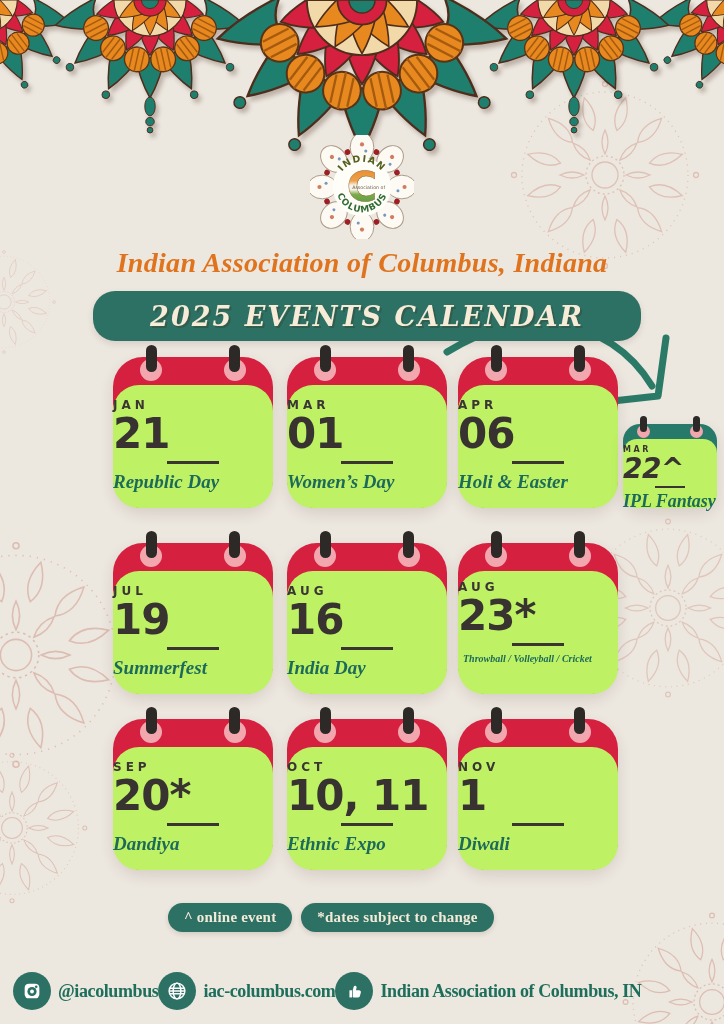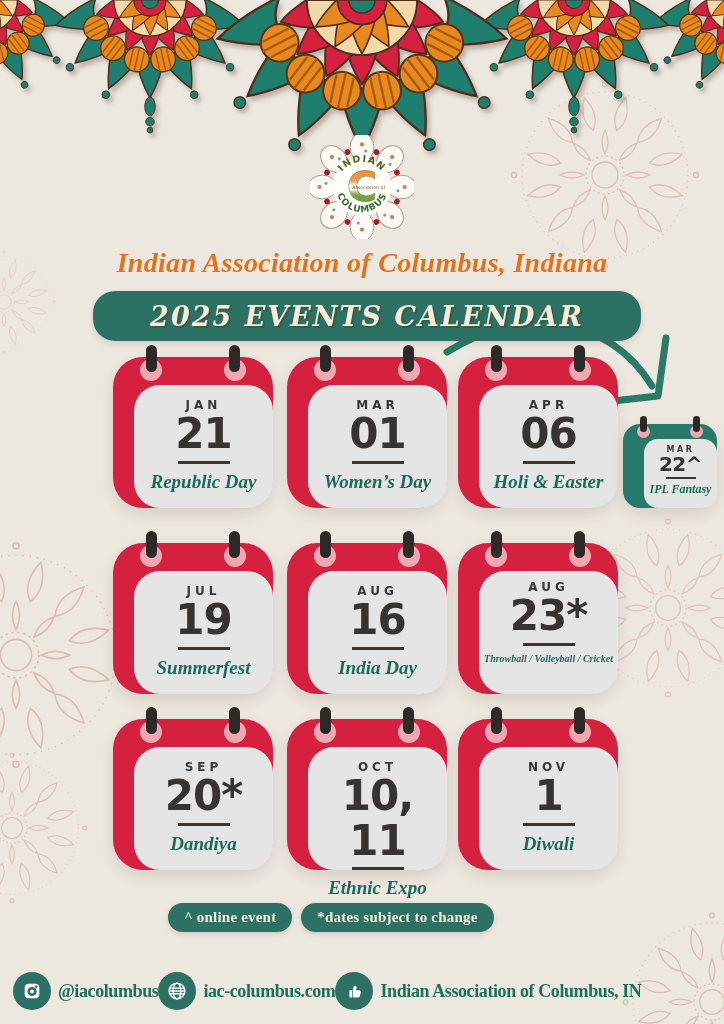--- a/index.html
+++ b/index.html
@@ -22,42 +22,42 @@
   .banner span{font:700 italic 27px "DejaVu Serif",serif;letter-spacing:2px;color:var(--banner_text,#f6ecd7);
           text-shadow:2px 2px 0 rgba(61,41,23,.28);}
 
   
   .card{position:absolute;width:160px;height:151px;border-radius:30px;background:var(--red,#d6203f);
         z-index:2;box-shadow:0 6px 14px rgba(94,64,48,.14);}
   .card .ringp{position:absolute;width:22px;height:22px;border-radius:50%;background:var(--pink,#f2a6ae);top:2px;}
   .card .ringp.l{left:calc(24% - 11px);} .card .ringp.r{right:calc(24% - 11px);}
   .card .peg{position:absolute;width:11px;height:27px;border-radius:6px;background:#2d2926;top:-12px;}
   .card .peg.l{left:calc(24% - 5.5px);} .card .peg.r{right:calc(24% - 5.5px);}
-  .card .body{position:absolute;left:0;right:0;top:28px;bottom:0;background:#e5e5e5;border-radius:26px;text-align:center;margin-left:21px;}
+  .card .body{position:absolute;left:0;right:0;top:28px;bottom:0;background:#bef264;border-radius:26px;}
   .month{margin-top:13px;font:700 12px "DejaVu Sans",sans-serif;letter-spacing:4px;color:#3b3633;}
   .date{font:700 42px/1.06 "DejaVu Sans",sans-serif;letter-spacing:-1px;color:var(--ink,#383330);}
   .rule{width:52px;height:3px;background:#3a3531;margin:4px auto 7px;}
   .ename{font:700 italic 19px/1.18 "Liberation Serif",serif;color:var(--event_teal,#1d6a5a);}
   .two-line .month{margin-top:9px;}
   .two-line .ename{font-size:10px;padding:0 5px;}
 
   .c0{left:113px;top:357px;} .c1{left:287px;top:357px;} .c2{left:458px;top:357px;}
   .c4{left:113px;top:543px;} .c5{left:287px;top:543px;} .c6{left:458px;top:543px;}
   .c7{left:113px;top:719px;} .c8{left:287px;top:719px;} .c9{left:458px;top:719px;}
 
   .card.small{left:623px;top:424px;width:94px;height:84px;border-radius:17px;background:var(--teal_bright,#27796a);}
   .card.small .ringp{width:13px;height:13px;top:1px;}
   .card.small .ringp.l{left:calc(22% - 6.5px);} .card.small .ringp.r{right:calc(22% - 6.5px);}
   .card.small .peg{width:7px;height:16px;top:-8px;border-radius:4px;}
   .card.small .peg.l{left:calc(22% - 3.5px);} .card.small .peg.r{right:calc(22% - 3.5px);}
   .card.small .body{top:15px;border-radius:14px;}
   .card.small .month{margin-top:6px;font-size:8px;letter-spacing:2.5px;}
-  .card.small .date{font-size:20px;letter-spacing:-.5px;}
+  .card.small .date{font-size:28px;letter-spacing:-.5px;font-style:italic;}
   .card.small .rule{width:30px;height:2px;margin:2px auto 3px;}
-  .card.small .ename{font-size:12px;}
+  .card.small .ename{font-size:18px;}
 
   
   .legend{position:absolute;left:168px;top:903px;z-index:2;display:flex;gap:9px;}
   .pill{background:var(--teal,#2d7164);color:#f3ead8;border-radius:20px;padding:6px 16px;
         font:700 15px "Liberation Serif",serif;letter-spacing:.2px;box-shadow:0 2px 5px rgba(70,40,25,.15);}
 
   
   .footer{position:absolute;left:13px;right:0;top:972px;z-index:2;display:flex;align-items:center;gap:0;}
   .fitem{display:flex;align-items:center;gap:7px;}
   .ficon{width:38px;height:38px;border-radius:50%;background:var(--teal,#2d7164);

